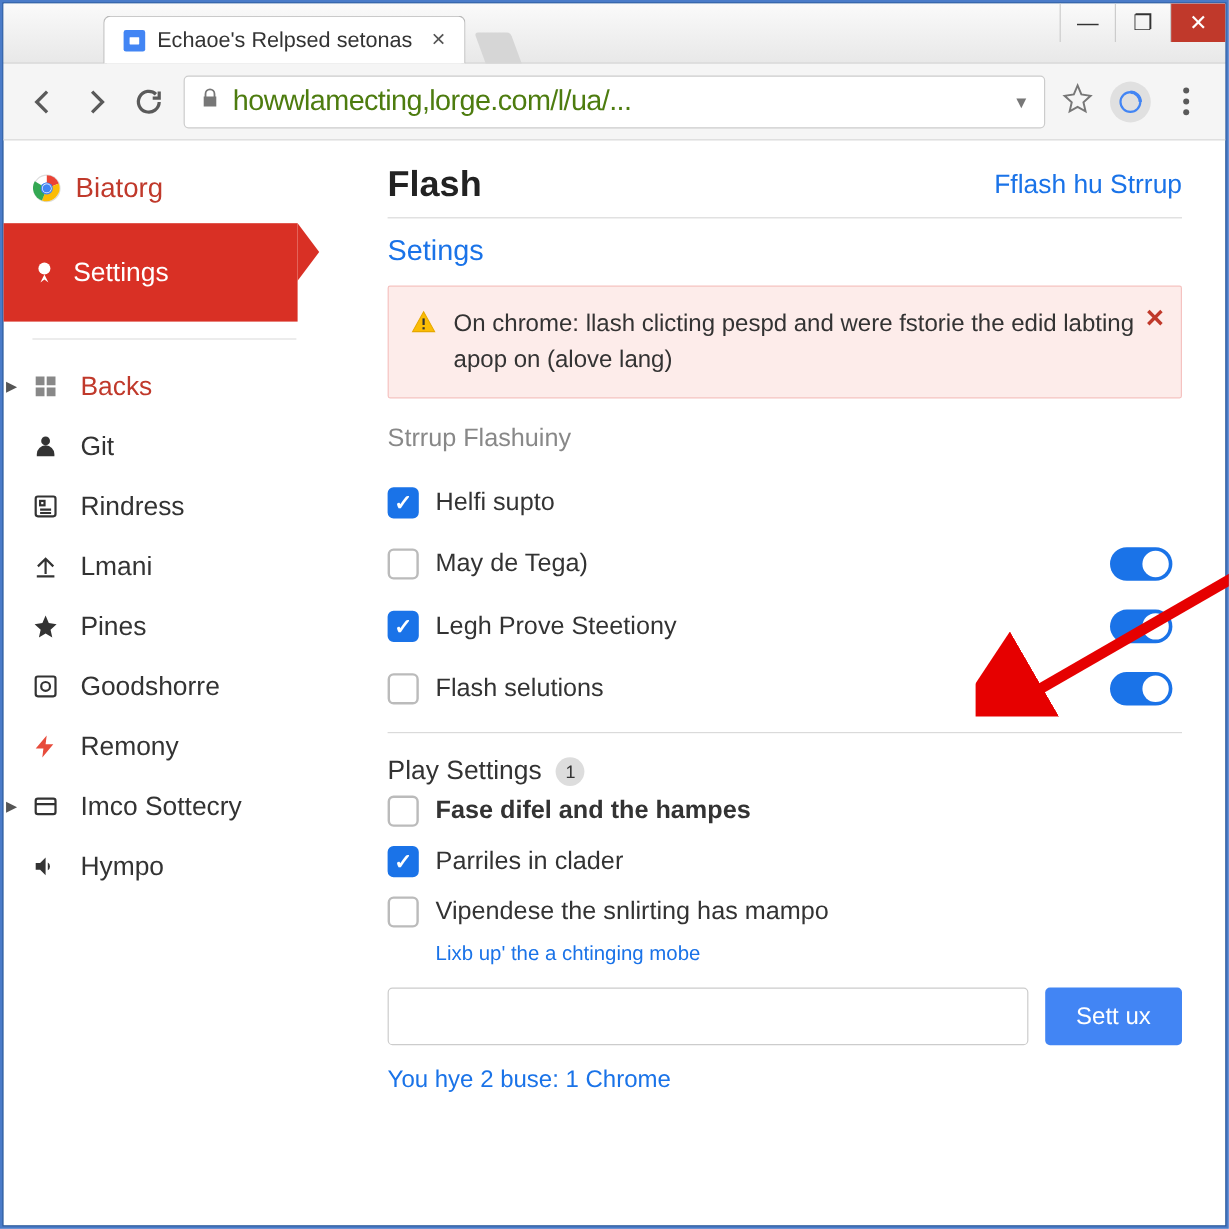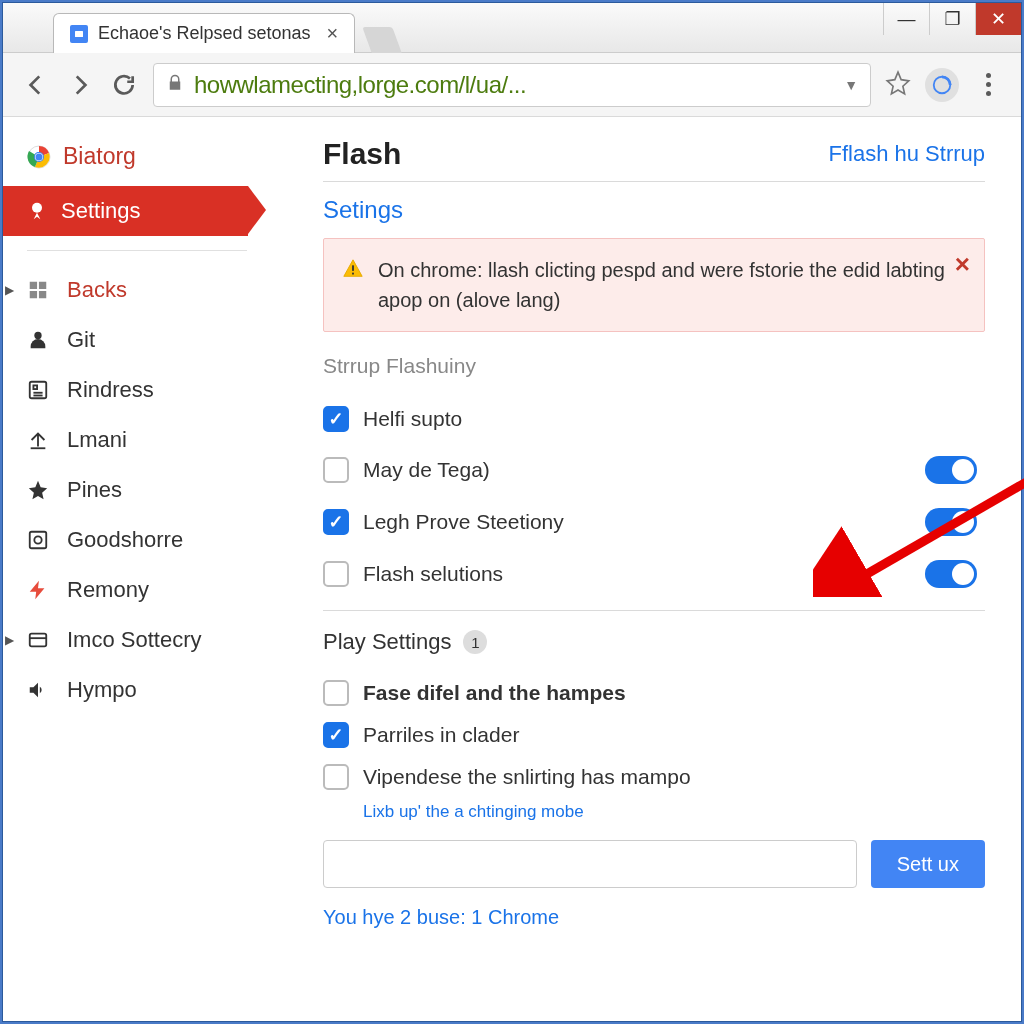--- a/index.html
+++ b/index.html
@@ -1,20 +1,20 @@
 <!DOCTYPE html>
 <html><head>
 <meta charset="utf-8">
 <style>
 * { margin: 0; padding: 0; box-sizing: border-box; }
 body { font-family: Arial, sans-serif; background: #4a7bc8; width: 1024px; height: 1024px; overflow: hidden; }
 .window { background: #fff; width: 1018px; height: 1018px; margin: 3px; box-shadow: 0 0 0 1px #2b5a9c; position: relative; }
 .titlebar { height: 50px; background: linear-gradient(#fafafa, #e8e8e8); display: flex; align-items: flex-start; position: relative; border-bottom: 1px solid #ccc; }
 .tab-strip { display: flex; align-items: flex-end; height: 50px; padding-left: 50px; }
-.tab { background: #fff; border: 1px solid #b8b8b8; border-bottom: none; border-radius: 6px 6px 0 0; padding: 8px 16px; display: flex; align-items: center; gap: 10px; height: 40px; margin-top: 10px; position: relative; }
+.tab { background: #fff; border: 1px solid #b8b8b8; border-bottom: none; border-radius: 6px 6px 0 0; padding: 8px 16px; display: flex; align-items: center; gap: 10px; height: 40px; margin-top: 10px; position: relative; margin-left: 33px; }
 .tab-favicon { width: 18px; height: 18px; background: #4285f4; border-radius: 2px; display: flex; align-items: center; justify-content: center; }
 .tab-favicon svg { width: 12px; height: 12px; fill: #fff; }
 .tab-title { font-size: 18px; color: #333; }
 .tab-close { font-size: 20px; color: #555; cursor: pointer; margin-left: 6px; }
 .newtab { width: 30px; height: 26px; background: #d6d6d6; margin-left: 12px; margin-top: 18px; border-radius: 3px 3px 0 0; transform: skewX(20deg); }
 .window-controls { position: absolute; right: 0; top: 0; display: flex; }
 .win-btn { width: 46px; height: 32px; display: flex; align-items: center; justify-content: center; font-size: 18px; color: #333; border-left: 1px solid #ccc; }
 .win-close { background: #c0392b; color: #fff; }
 .toolbar { height: 64px; background: #f5f5f5; border-bottom: 1px solid #dadada; display: flex; align-items: center; padding: 0 18px; gap: 14px; }
 .nav-btn { width: 30px; height: 30px; display: flex; align-items: center; justify-content: center; cursor: pointer; }
@@ -26,21 +26,21 @@
 .star-icon svg { width: 26px; height: 26px; fill: none; stroke: #777; stroke-width: 1.5; }
 .ext-icon { width: 34px; height: 34px; border-radius: 50%; background: #e0e0e0; display: flex; align-items: center; justify-content: center; }
 .ext-icon svg { width: 22px; height: 22px; fill: #4285f4; }
 .menu-btn { display: flex; flex-direction: column; gap: 4px; align-items: center; justify-content: center; width: 30px; height: 30px; }
 .menu-btn span { width: 5px; height: 5px; background: #5a5a5a; border-radius: 50%; }
 .content { display: flex; height: calc(100% - 114px); }
 .sidebar { width: 310px; padding: 20px 0; }
 .side-header { display: flex; align-items: center; gap: 12px; padding: 6px 24px 16px; }
 .chrome-logo { width: 24px; height: 24px; }
 .side-header-text { font-size: 23px; color: #c0392b; font-weight: 500; }
-.side-active { background: #d93025; color: #fff; padding: 12px 24px; display: flex; align-items: center; gap: 14px; font-size: 22px; width: 245px; position: relative; }
+.side-active { background: #d93025; color: #fff; padding: 28px 24px; display: flex; align-items: center; gap: 14px; font-size: 22px; width: 245px; position: relative; }
 .side-active::after { content: ''; position: absolute; right: -18px; top: 0; border-left: 18px solid #d93025; border-top: 24px solid transparent; border-bottom: 24px solid transparent; }
 .side-active svg { width: 20px; height: 20px; fill: #fff; }
 .side-divider { height: 1px; background: #e0e0e0; margin: 14px 24px; width: 220px; }
 .side-item { display: flex; align-items: center; gap: 18px; padding: 12px 24px; font-size: 22px; color: #333; cursor: pointer; position: relative; }
 .side-item.red { color: #c0392b; }
 .side-item svg { width: 22px; height: 22px; }
 .side-expand { position: absolute; left: 2px; font-size: 12px; color: #555; }
 .main { flex: 1; padding: 20px 36px 20px 10px; position: relative; }
 .page-title-row { display: flex; justify-content: space-between; align-items: center; margin-bottom: 10px; }
 .page-title { font-size: 30px; font-weight: 600; color: #222; }
@@ -53,21 +53,21 @@
 .alert-close { position: absolute; right: 14px; top: 10px; font-size: 26px; color: #c0392b; cursor: pointer; font-weight: bold; }
 .section-label { font-size: 21px; color: #888; margin: 10px 0 16px; }
 .option-row { display: flex; align-items: center; padding: 12px 0; gap: 14px; }
 .checkbox { width: 26px; height: 26px; border: 2px solid #bbb; border-radius: 5px; flex-shrink: 0; display: flex; align-items: center; justify-content: center; }
 .checkbox.checked { background: #1a73e8; border-color: #1a73e8; }
 .checkbox.checked::after { content: '✓'; color: #fff; font-size: 18px; font-weight: bold; }
 .option-label { font-size: 21px; color: #333; }
 .toggle { margin-left: auto; width: 52px; height: 28px; background: #1a73e8; border-radius: 14px; position: relative; margin-right: 8px; }
 .toggle::after { content: ''; position: absolute; right: 3px; top: 3px; width: 22px; height: 22px; background: #fff; border-radius: 50%; }
 .hr2 { height: 1px; background: #dadada; margin: 10px 0 18px; }
-.section-row { display: flex; align-items: center; gap: 12px; margin-bottom: 17px; }
+.section-row { display: flex; align-items: flex-end; gap: 12px; margin-bottom: 0; }
 .section-title { font-size: 22px; color: #333; }
 .badge { width: 24px; height: 24px; background: #ddd; border-radius: 50%; display: flex; align-items: center; justify-content: center; font-size: 15px; color: #333; }
 .link-text { color: #1a73e8; font-size: 17px; margin-left: 40px; margin-top: 4px; }
 .input-row { display: flex; gap: 14px; margin-top: 18px; }
 .text-input { flex: 1; height: 48px; border: 1px solid #ccc; border-radius: 4px; padding: 0 12px; font-size: 18px; }
 .primary-btn { background: #4285f4; color: #fff; border: none; border-radius: 4px; padding: 0 26px; height: 48px; font-size: 20px; cursor: pointer; }
 .footer-text { color: #1a73e8; font-size: 20px; margin-top: 18px; }
 .red-arrow { position: absolute; pointer-events: none; }
 </style>
 </head>

